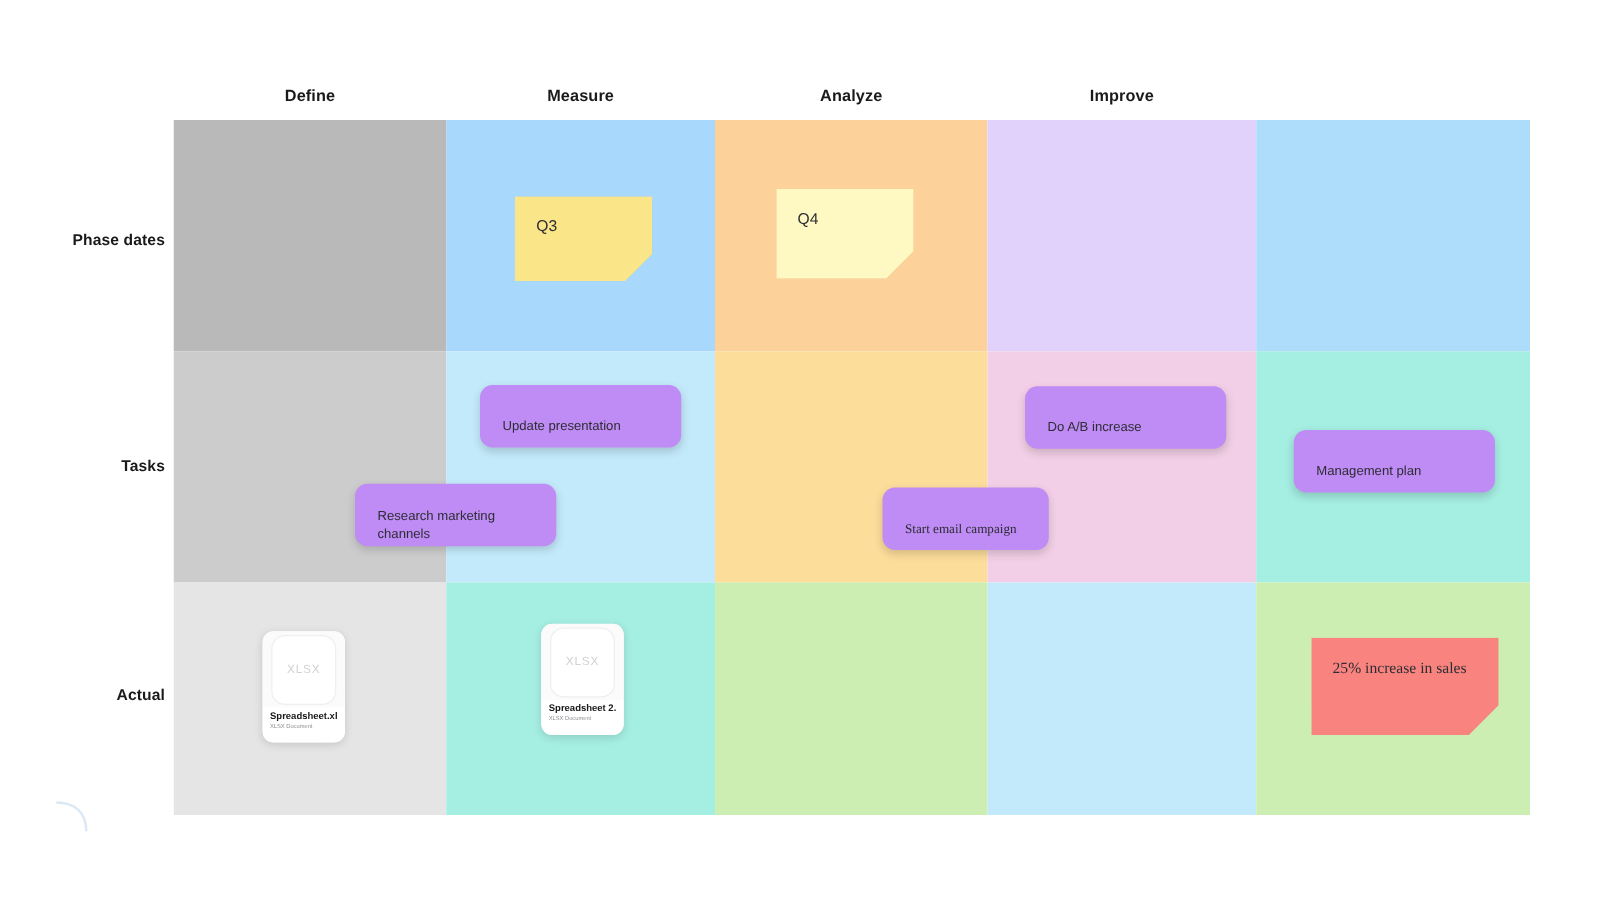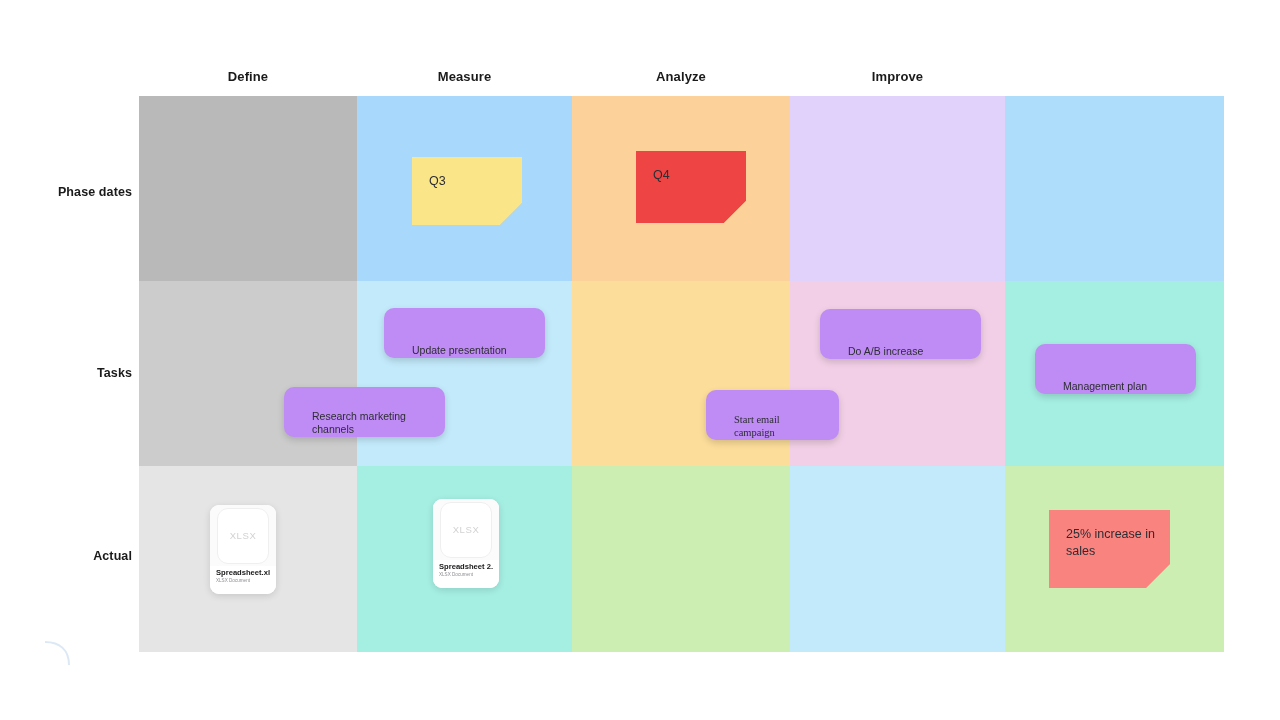--- a/index.html
+++ b/index.html
@@ -70,23 +70,23 @@
   }
 
   
   .task-card {
     position: absolute;
     border-radius: 10px;
     background: #bf8bf5;
     box-shadow: 0 3px 7px rgba(0,0,0,0.16);
     font-size: 10.5px;
     color: #2d2d33;
-    padding: 0 28px;
+    padding: 0 18px;
     display: flex;
-    align-items: flex-end;
+    align-items: center;
   }
   .task-card .tc-label {
     margin-top: 17px;
     line-height: 1.3;
   }
 
   
   .file-card {
     position: absolute;
     background: #ffffff;
@@ -179,22 +179,22 @@
     <div class="cell" style="left:651px; top:370px; width:215px; height:186px; background:#c3eafb;"></div>
     <div class="cell" style="left:866px; top:370px; width:219px; height:186px; background:#cdeeb2;"></div>
 
     <div class="sticky" id="sticky-q3" style="left:273px; top:61px; width:110px; height:68px;
                 background:#fae588;
                 clip-path: polygon(0 0, 100% 0, 100% calc(100% - 22px), calc(100% - 22px) 100%, 0 100%);">
       <span>Q3</span>
       <span class="fold" style="background:#e8d277; clip-path: polygon(0 100%, 100% 0, 100% 100%);"></span>
     </div>
 
-    <div class="sticky" id="sticky-q4" style="left:497px; top:55px; width:110px; height:72px;
-                background:#ef4444;
+    <div class="sticky" id="sticky-q4" style="left:482px; top:55px; width:110px; height:72px;
+                background:#fef9c3;
                 clip-path: polygon(0 0, 100% 0, 100% calc(100% - 22px), calc(100% - 22px) 100%, 0 100%);">
       <span>Q4</span>
       <span class="fold" style="background:#e8d277; clip-path: polygon(0 100%, 100% 0, 100% 100%);"></span>
     </div>
 
     <div class="task-card" style="left:245px; top:212px; width:161px; height:50px;">
       <span class="tc-label">Update presentation</span>
     </div>
 
     <div class="task-card" style="left:145px; top:291px; width:161px; height:50px;">
@@ -226,23 +226,23 @@
     <div class="file-card" style="left:294px; top:403px; width:66px; height:89px;">
       <div class="file-thumb">
         <div class="file-thumb-inner">XLSX</div>
       </div>
       <div class="file-meta">
         <div class="file-name">Spreadsheet 2....</div>
         <div class="file-sub">XLSX Document</div>
       </div>
     </div>
 
-    <div class="sticky" id="sticky-sales" style="left:910px; top:414px; width:121px; height:78px;
+    <div class="sticky" id="sticky-sales" style="left:910px; top:414px; width:150px; height:78px;
                 background:#f9837f;
-                clip-path: polygon(0 0, 100% 0, 100% calc(100% - 24px), calc(100% - 24px) 100%, 0 100%);">
+                clip-path: polygon(0 0, 100% 0, 100% calc(100% - 24px), calc(100% - 24px) 100%, 0 100%); font-family: Liberation Serif, serif;">
       <span>25% increase in sales</span>
       <span class="fold" style="width:24px; height:24px; background:#e3706d; clip-path: polygon(0 100%, 100% 0, 100% 100%);"></span>
     </div>
 
   </div>
 
   <svg id="corner-arc" viewBox="0 0 28 26">
     <path d="M1 2 C 16 2, 25 10, 25 25" fill="none" stroke="#dce9f5" stroke-width="2"></path>
   </svg>
 

